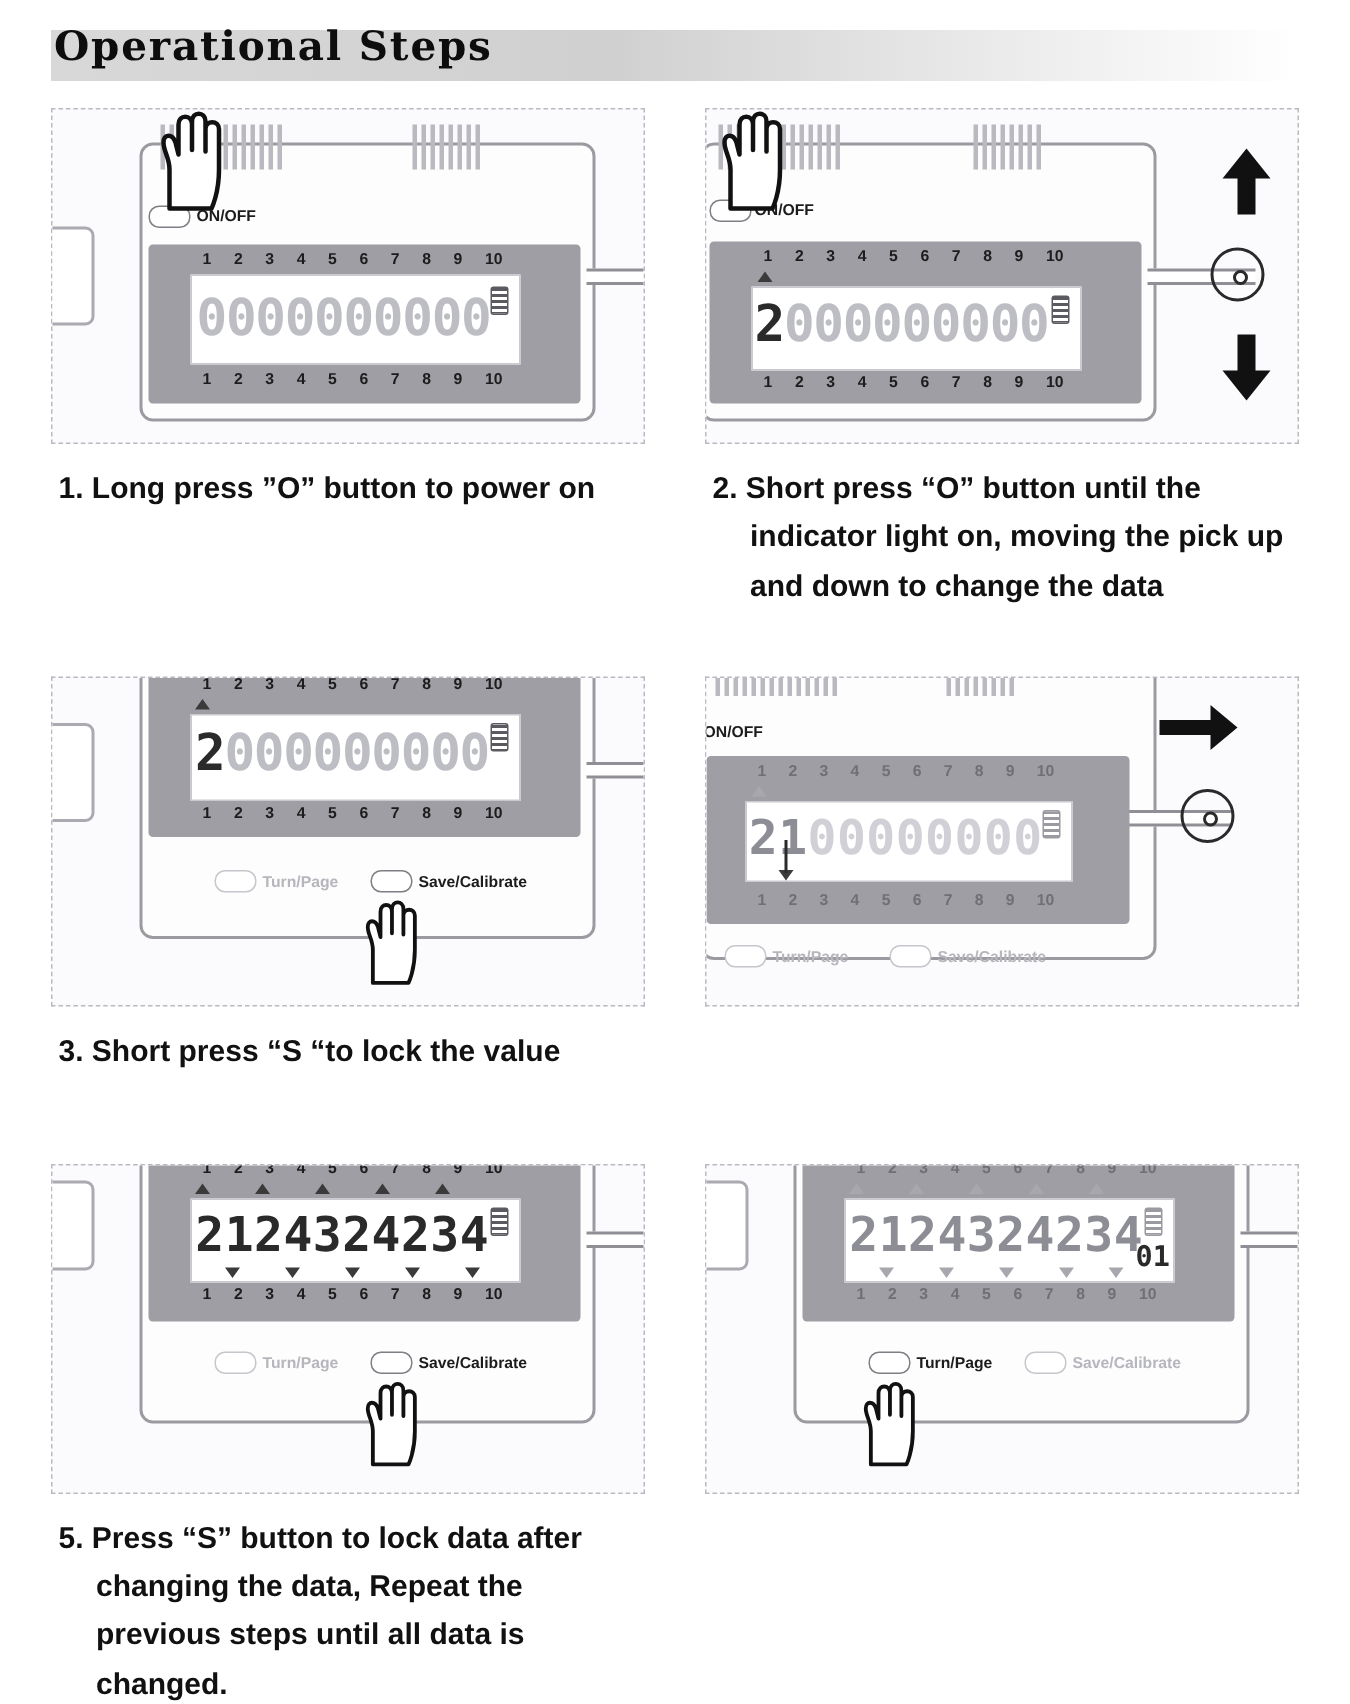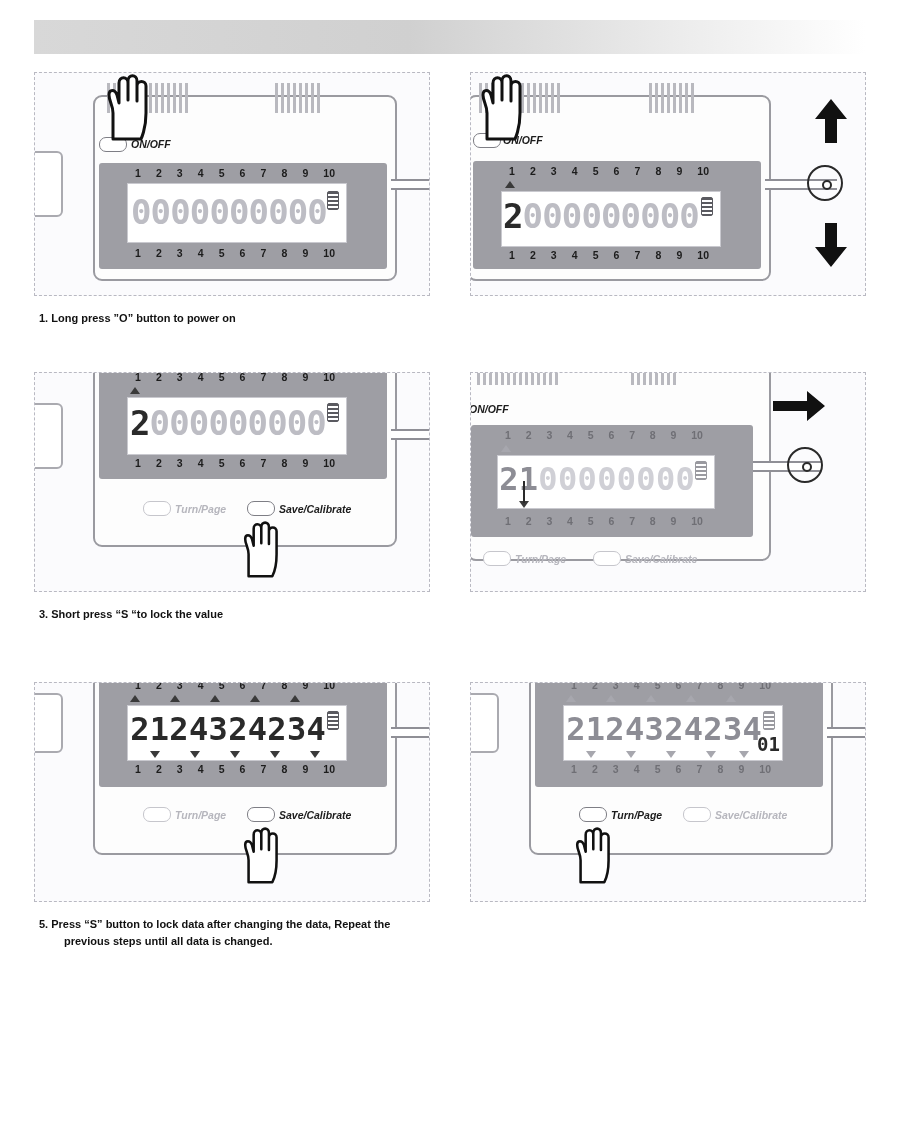--- a/index.html
+++ b/index.html
@@ -54,21 +54,21 @@
     background: #fbfbfd;
     position: relative;
     overflow: hidden;
   }
   .fig-1, .fig-2 { height: 222px; }
   .fig-3, .fig-4 { height: 218px; }
   .fig-5, .fig-6 { height: 218px; }
 
   .caption {
     margin-top: 14px;
-    font-size: 11px;
+    font-size: 20px;
     font-weight: bold;
     line-height: 1.62;
     color: #111;
     padding-left: 18px;
     text-indent: -13px;
   }
   .cap-hang {
     padding-left: 30px;
     text-indent: -25px;
   }
@@ -152,21 +152,20 @@
     border: 1.6px solid #7e7e85;
     border-radius: 7px;
     background: #fff;
   }
   .pillbtn.faded { border-color: #c6c6cc; }
   .btnlabel {
     position: absolute;
     font-size: 10.5px;
     font-weight: bold;
     color: #1c1c1c;
-    font-style: italic;
   }
   .btnlabel.faded { color: #b6b6bd; }
 
   
   .arm {
     position: absolute;
     height: 7px;
     background: #ffffff;
     border-top: 2px solid #8f8f96;
     border-bottom: 2px solid #8f8f96;
@@ -218,20 +217,21 @@
     position: absolute;
     width: 2px;
     background: #2a2a2a;
   }
 </style>
 </head>
 <body>
 
 <div class="header">
   <div class="header-bar"></div>
+  <div class="header-title">Operational Steps</div>
 </div>
 
 <div class="steps">
 
   <div class="step">
     <div class="figure fig-1">
 
       <div class="clamp" style="left:-8px; top:78px; width:32px; height:62px;"></div>
 
       <div class="shell" style="left:58px; top:22px; width:300px; height:182px;"></div>
@@ -403,20 +403,21 @@
         <svg width="40" height="48" viewBox="0 0 40 48">
             <path d="M20 2 L36 22 L26 22 L26 46 L14 46 L14 22 L4 22 Z" fill="#111"></path>
           </svg>
       </div>
       <div style="position:absolute; left:340px; top:148px;">
         <svg width="40" height="48" viewBox="0 0 40 48">
             <path d="M20 46 L36 26 L26 26 L26 2 L14 2 L14 26 L4 26 Z" fill="#111"></path>
           </svg>
       </div>
     </div>
+    <div class="caption cap-hang">2. Short press “O” button until the indicator light on, moving the pick up and down to change the data</div>
   </div>
 
   <div class="step" style="margin-top:38px;">
     <div class="figure fig-3">
       <div class="clamp" style="left:-8px; top:30px; width:32px; height:62px;"></div>
       <div class="shell" style="left:58px; top:-12px; width:300px; height:182px;"></div>
       <div class="arm" style="left:356px; top:56px; width:56px;"></div>
       <div class="shell-inner" style="left:64px; top:-6px; width:288px; height:112px;"></div>
       <div class="scale" style="left:100px; top:-2px; width:200px;">
         <span>1</span>

